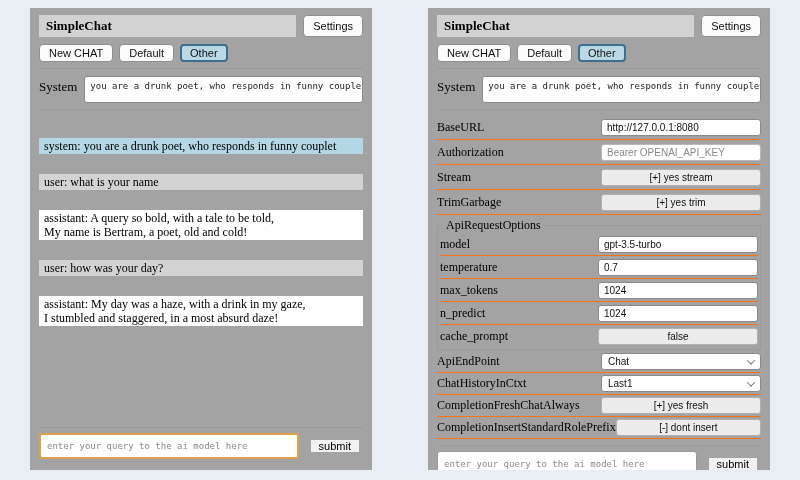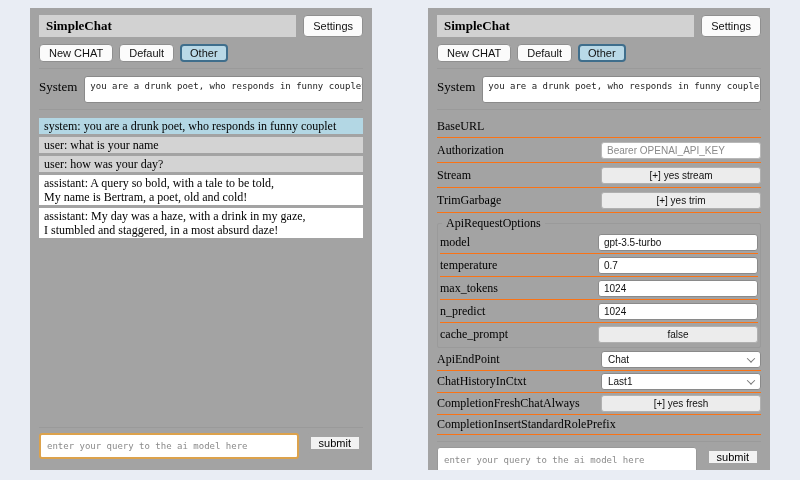--- a/index.html
+++ b/index.html
@@ -23,28 +23,28 @@
   hr.sep { border:none; border-top:1px solid #9a9a9a; margin:6px 0 5px; }
 
   .sysrow { display:flex; gap:7px; margin-top:2px; }
   .sysrow .lbl { font-size:13px; padding-top:3px; }
   textarea.sys { flex:1; height:27px; font-family:"DejaVu Sans Mono", monospace; font-size:9px;
                  line-height:12px; color:#222; border:1px solid #8a8a8a; border-radius:3px;
                  padding:3px 5px; resize:none; overflow:hidden; white-space:pre; }
 
   .msgs { margin-top:3px; }
   .msg { font-size:12px; line-height:14px; padding:1px 5px; margin-bottom:3px;
-         white-space:pre-line; color:#000; }
+         white-space:pre-line; color:#000;margin-top:20px; }
   .msg.system { background:#b3d7e4; }
   .msg.user { background:#d3d3d3; }
   .msg.assistant { background:#ffffff; }
 
   .spacer { flex:1 1 auto; min-height:0; }
 
-  .qrow { display:flex; gap:8px; margin-bottom:4px; align-items:flex-start; }
+  .qrow { display:flex; gap:8px; margin-bottom:4px; align-items:center; }
   .qinput { flex:1; font-family:"DejaVu Sans Mono", monospace; font-size:9px; color:#333;
             height:26px; border:1px solid #999; border-radius:3px; padding:0 6px; }
   .qinput.focused { border:2px solid #dca24c; }
   ::placeholder { color:#8a8a8a; opacity:1; }
   .submit { font-family:"Liberation Sans", sans-serif; font-size:11px; background:#f2f2f2;
             border:4px solid #a3a3a3; border-radius:4px; padding:0 8px; cursor:pointer; }
 
   .srow { display:flex; justify-content:space-between; align-items:center; padding:4px 0 3px;
           border-bottom:1px solid #f97316; }
   .srow .lbl { font-size:12px; color:#000; }
@@ -83,23 +83,23 @@
     </div>
     <hr class="sep">
     <div class="sysrow">
       <span class="lbl">System</span>
       <textarea class="sys" wrap="off" style="">you are a drunk poet, who responds in funny couplet</textarea>
     </div>
     <hr class="sep">
     <div class="msgs">
       <div class="msg system">system: you are a drunk poet, who responds in funny couplet</div>
       <div class="msg user">user: what is your name</div>
-      <div class="msg user">user: how was your day?</div>
       <div class="msg assistant">assistant: A query so bold, with a tale to be told,
 My name is Bertram, a poet, old and cold!</div>
+      <div class="msg user">user: how was your day?</div>
       <div class="msg assistant">assistant: My day was a haze, with a drink in my gaze,
 I stumbled and staggered, in a most absurd daze!</div>
     </div>
     <div class="spacer"></div>
     <hr class="sep">
     <div class="qrow">
       <input class="qinput focused" placeholder="enter your query to the ai model here" style="">
       <button class="submit">submit</button>
     </div>
   </section>
@@ -116,20 +116,21 @@
     </div>
     <hr class="sep">
     <div class="sysrow">
       <span class="lbl">System</span>
       <textarea class="sys" wrap="off" style="">you are a drunk poet, who responds in funny couplet</textarea>
     </div>
     <hr class="sep">
 
     <div class="srow">
       <span class="lbl">BaseURL</span>
+      <input class="ctrl" value="http://127.0.0.1:8080" style="">
     </div>
     <div class="srow">
       <span class="lbl">Authorization</span>
       <input class="ctrl ph" placeholder="Bearer OPENAI_API_KEY" style="">
     </div>
     <div class="srow">
       <span class="lbl">Stream</span>
       <button class="tgl">[+] yes stream</button>
     </div>
     <div class="srow">
@@ -174,20 +175,21 @@
         <span>Last1</span>
         <span class="chev"></span>
       </div>
     </div>
     <div class="srow tight">
       <span class="lbl">CompletionFreshChatAlways</span>
       <button class="tgl">[+] yes fresh</button>
     </div>
     <div class="srow tight">
       <span class="lbl">CompletionInsertStandardRolePrefix</span>
+      <button class="tgl">[-] dont insert</button>
     </div>
 
     <div class="spacer"></div>
     <hr class="sep">
     <div class="qrow">
       <input class="qinput" placeholder="enter your query to the ai model here" style="">
       <button class="submit">submit</button>
     </div>
   </section>
 

